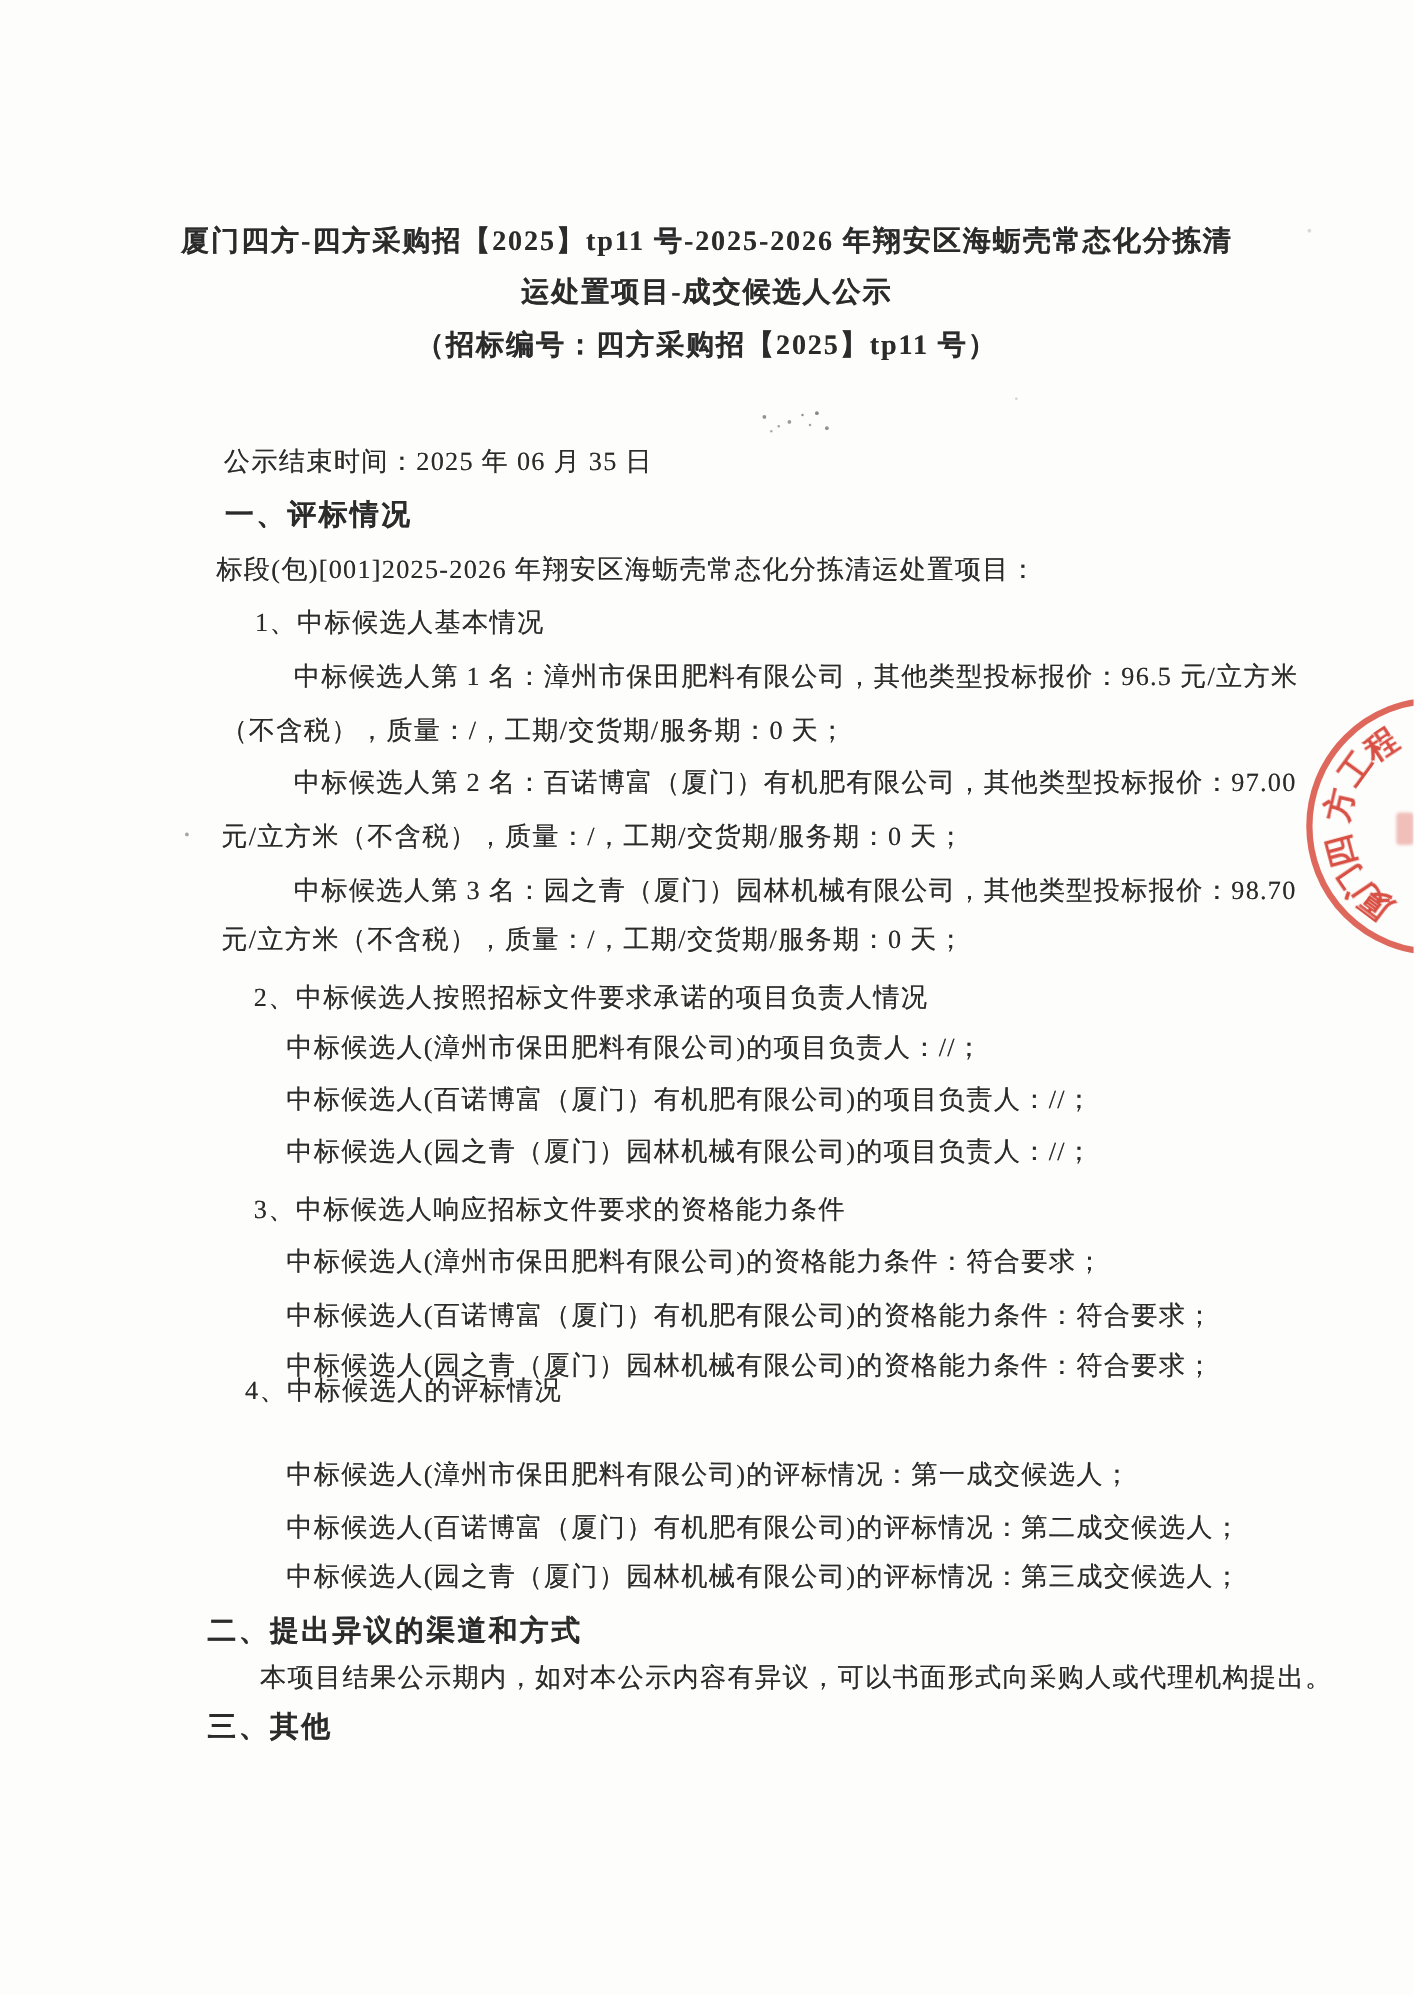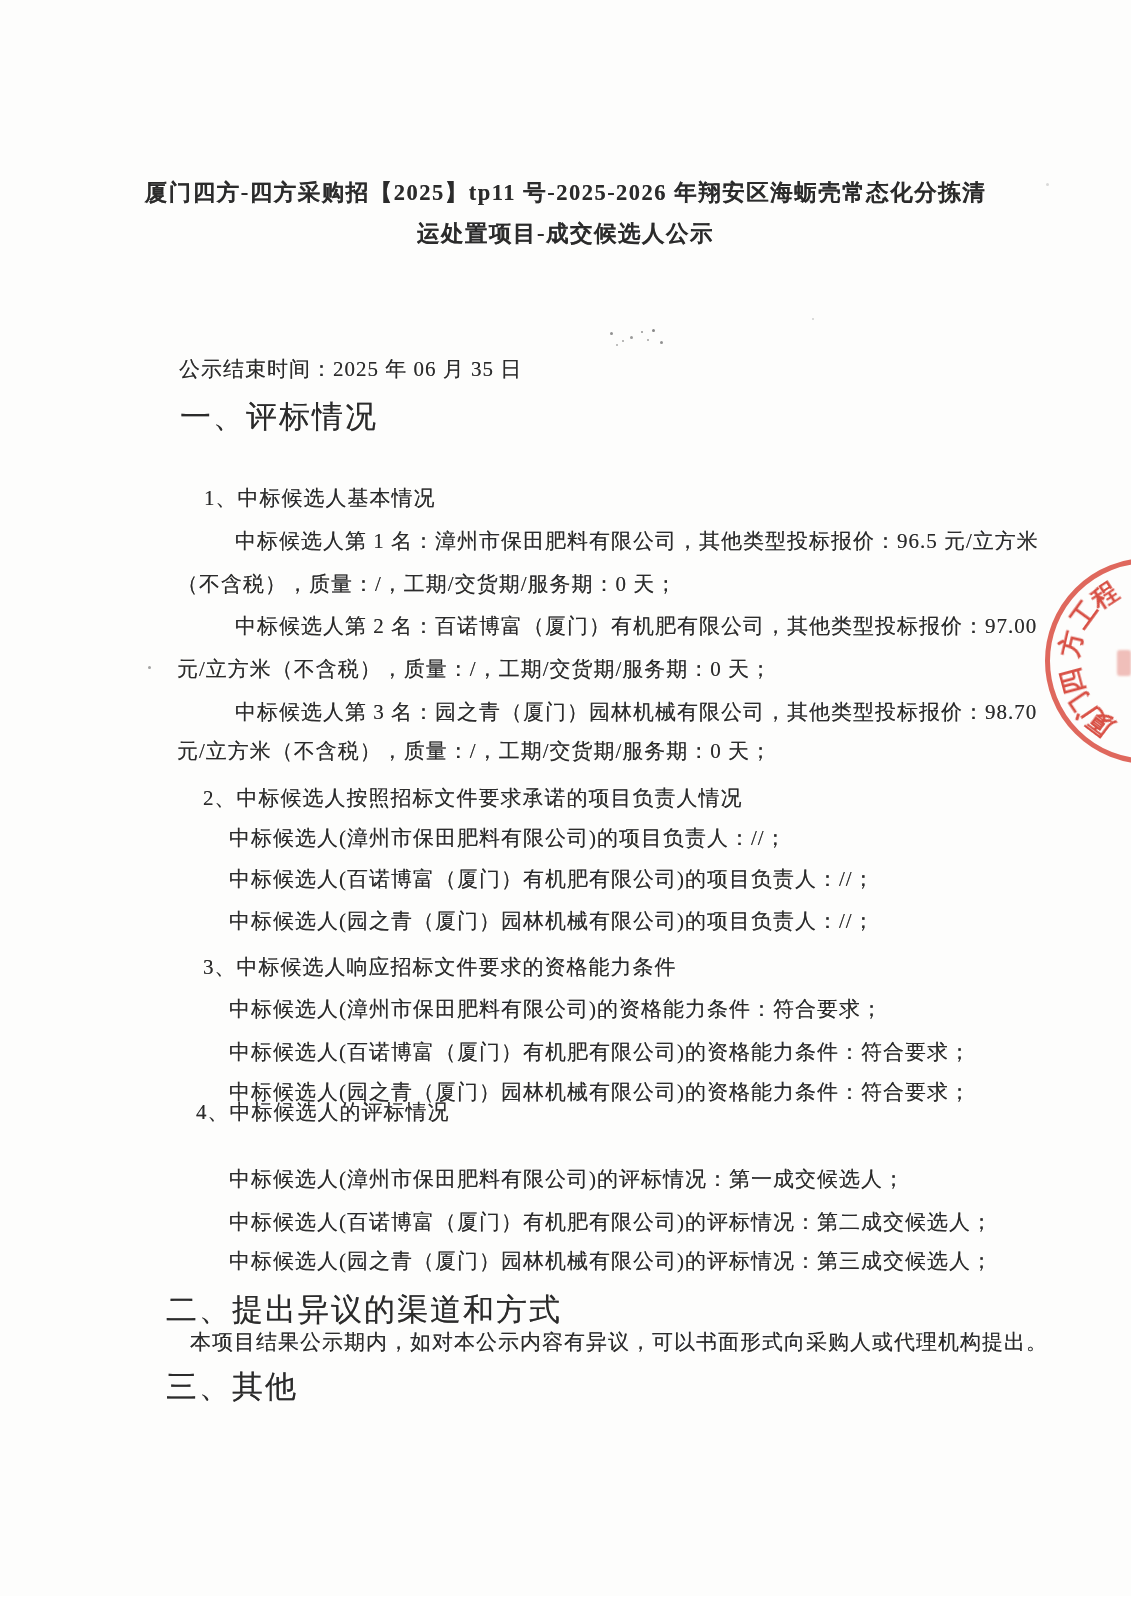--- a/index.html
+++ b/index.html
@@ -23,22 +23,22 @@
     text-shadow: 0 0 0.5px rgba(45,45,45,0.6);
   }
   .title-line {
     left: 0; width: 1131px;
     text-align: center;
     font-weight: 700;
     font-size: 22.5px;
     letter-spacing: 1.5px;
   }
   .section-head {
-    font-weight: 400;
-    font-size: 31px;
+    font-weight: 700;
+    font-size: 23px;
     letter-spacing: 2px;
   }
   
   .stamp {
     position: absolute;
     left: 1045px; top: 558px;
     width: 206px; height: 206px;
     pointer-events: none;
   }
   .stamp-ring {
@@ -78,24 +78,26 @@
     border-radius: 50%;
   }
 </style>
 </head>
 <body>
 
 <div class="page">
 
   <div class="line title-line" style="top:177px">厦门四方-四方采购招【2025】tp11 号-2025-2026 年翔安区海蛎壳常态化分拣清</div>
   <div class="line title-line" style="top:218px">运处置项目-成交候选人公示</div>
+  <div class="line title-line" style="top:260px">（招标编号：四方采购招【2025】tp11 号）</div>
 
   <div class="line" style="top:355px; left:179px">公示结束时间：2025 年 06 月 35 日</div>
 
   <div class="line section-head" style="top:396px; left:180px">一、评标情况</div>
+  <div class="line" style="top:441px; left:173px">标段(包)[001]2025-2026 年翔安区海蛎壳常态化分拣清运处置项目：</div>
 
   <div class="line" style="top:484px; left:204px">1、中标候选人基本情况</div>
   <div class="line" style="top:527px; left:235px">中标候选人第 1 名：漳州市保田肥料有限公司，其他类型投标报价：96.5 元/立方米</div>
   <div class="line" style="top:570px; left:177px">（不含税），质量：/，工期/交货期/服务期：0 天；</div>
   <div class="line" style="top:612px; left:235px">中标候选人第 2 名：百诺博富（厦门）有机肥有限公司，其他类型投标报价：97.00</div>
   <div class="line" style="top:655px; left:177px">元/立方米（不含税），质量：/，工期/交货期/服务期：0 天；</div>
   <div class="line" style="top:698px; left:235px">中标候选人第 3 名：园之青（厦门）园林机械有限公司，其他类型投标报价：98.70</div>
   <div class="line" style="top:737px; left:177px">元/立方米（不含税），质量：/，工期/交货期/服务期：0 天；</div>
 
   <div class="line" style="top:784px; left:203px">2、中标候选人按照招标文件要求承诺的项目负责人情况</div>
@@ -107,21 +109,21 @@
   <div class="line" style="top:995px; left:229px">中标候选人(漳州市保田肥料有限公司)的资格能力条件：符合要求；</div>
   <div class="line" style="top:1038px; left:229px">中标候选人(百诺博富（厦门）有机肥有限公司)的资格能力条件：符合要求；</div>
   <div class="line" style="top:1078px; left:229px">中标候选人(园之青（厦门）园林机械有限公司)的资格能力条件：符合要求；</div>
 
   <div class="line" style="top:1098px; left:196px">4、中标候选人的评标情况</div>
   <div class="line" style="top:1165px; left:229px">中标候选人(漳州市保田肥料有限公司)的评标情况：第一成交候选人；</div>
   <div class="line" style="top:1208px; left:229px">中标候选人(百诺博富（厦门）有机肥有限公司)的评标情况：第二成交候选人；</div>
   <div class="line" style="top:1247px; left:229px">中标候选人(园之青（厦门）园林机械有限公司)的评标情况：第三成交候选人；</div>
 
   <div class="line section-head" style="top:1289px; left:166px">二、提出异议的渠道和方式</div>
-  <div class="line" style="top:1328px; left:190px">本项目结果公示期内，如对本公示内容有异议，可以书面形式向采购人或代理机构提出。</div>
+  <div class="line" style="top:1328px; left:208px">本项目结果公示期内，如对本公示内容有异议，可以书面形式向采购人或代理机构提出。</div>
 
   <div class="line section-head" style="top:1366px; left:166px">三、其他</div>
 
   <div class="stamp">
     <div class="stamp-ring"></div>
     <span class="stamp-char sc0">厦</span>
     <span class="stamp-char sc1">门</span>
     <span class="stamp-char sc2">四</span>
     <span class="stamp-char sc3">方</span>
     <span class="stamp-char sc4">工</span>

